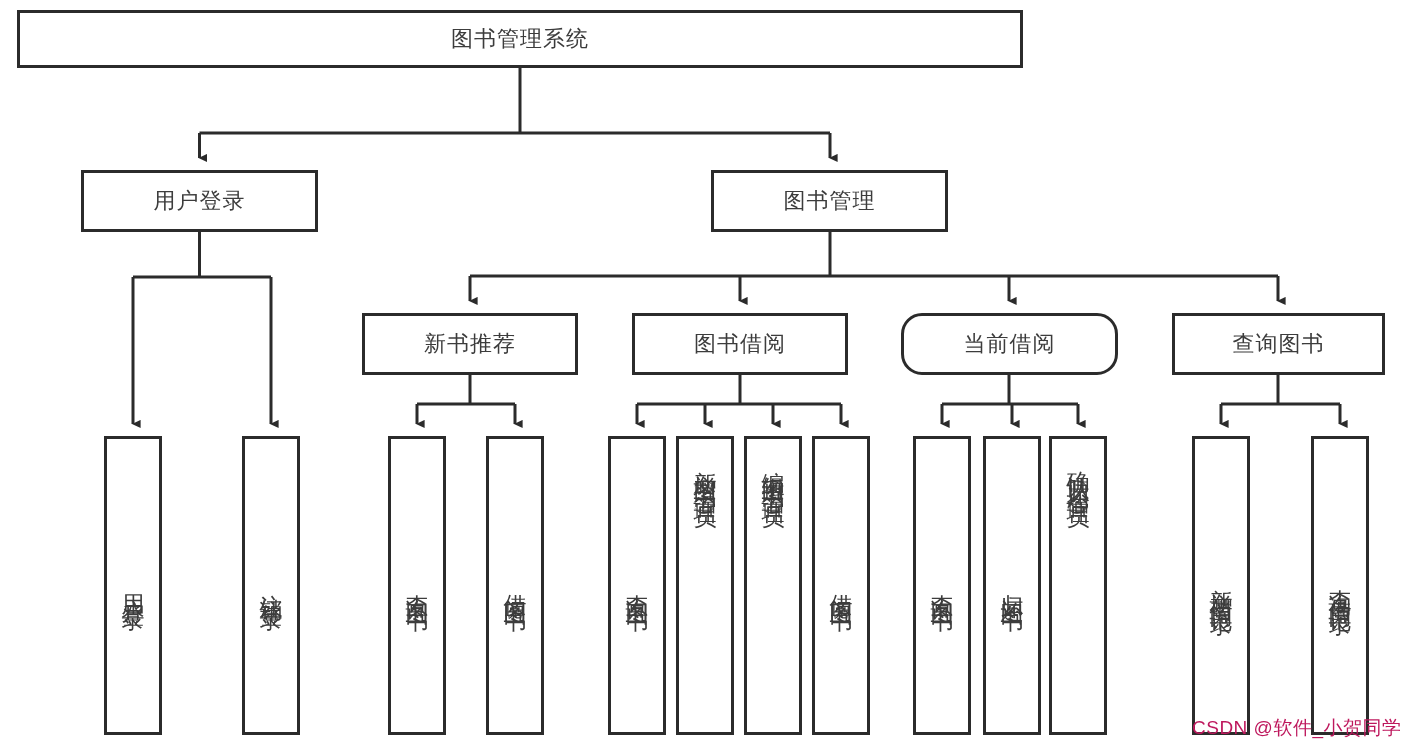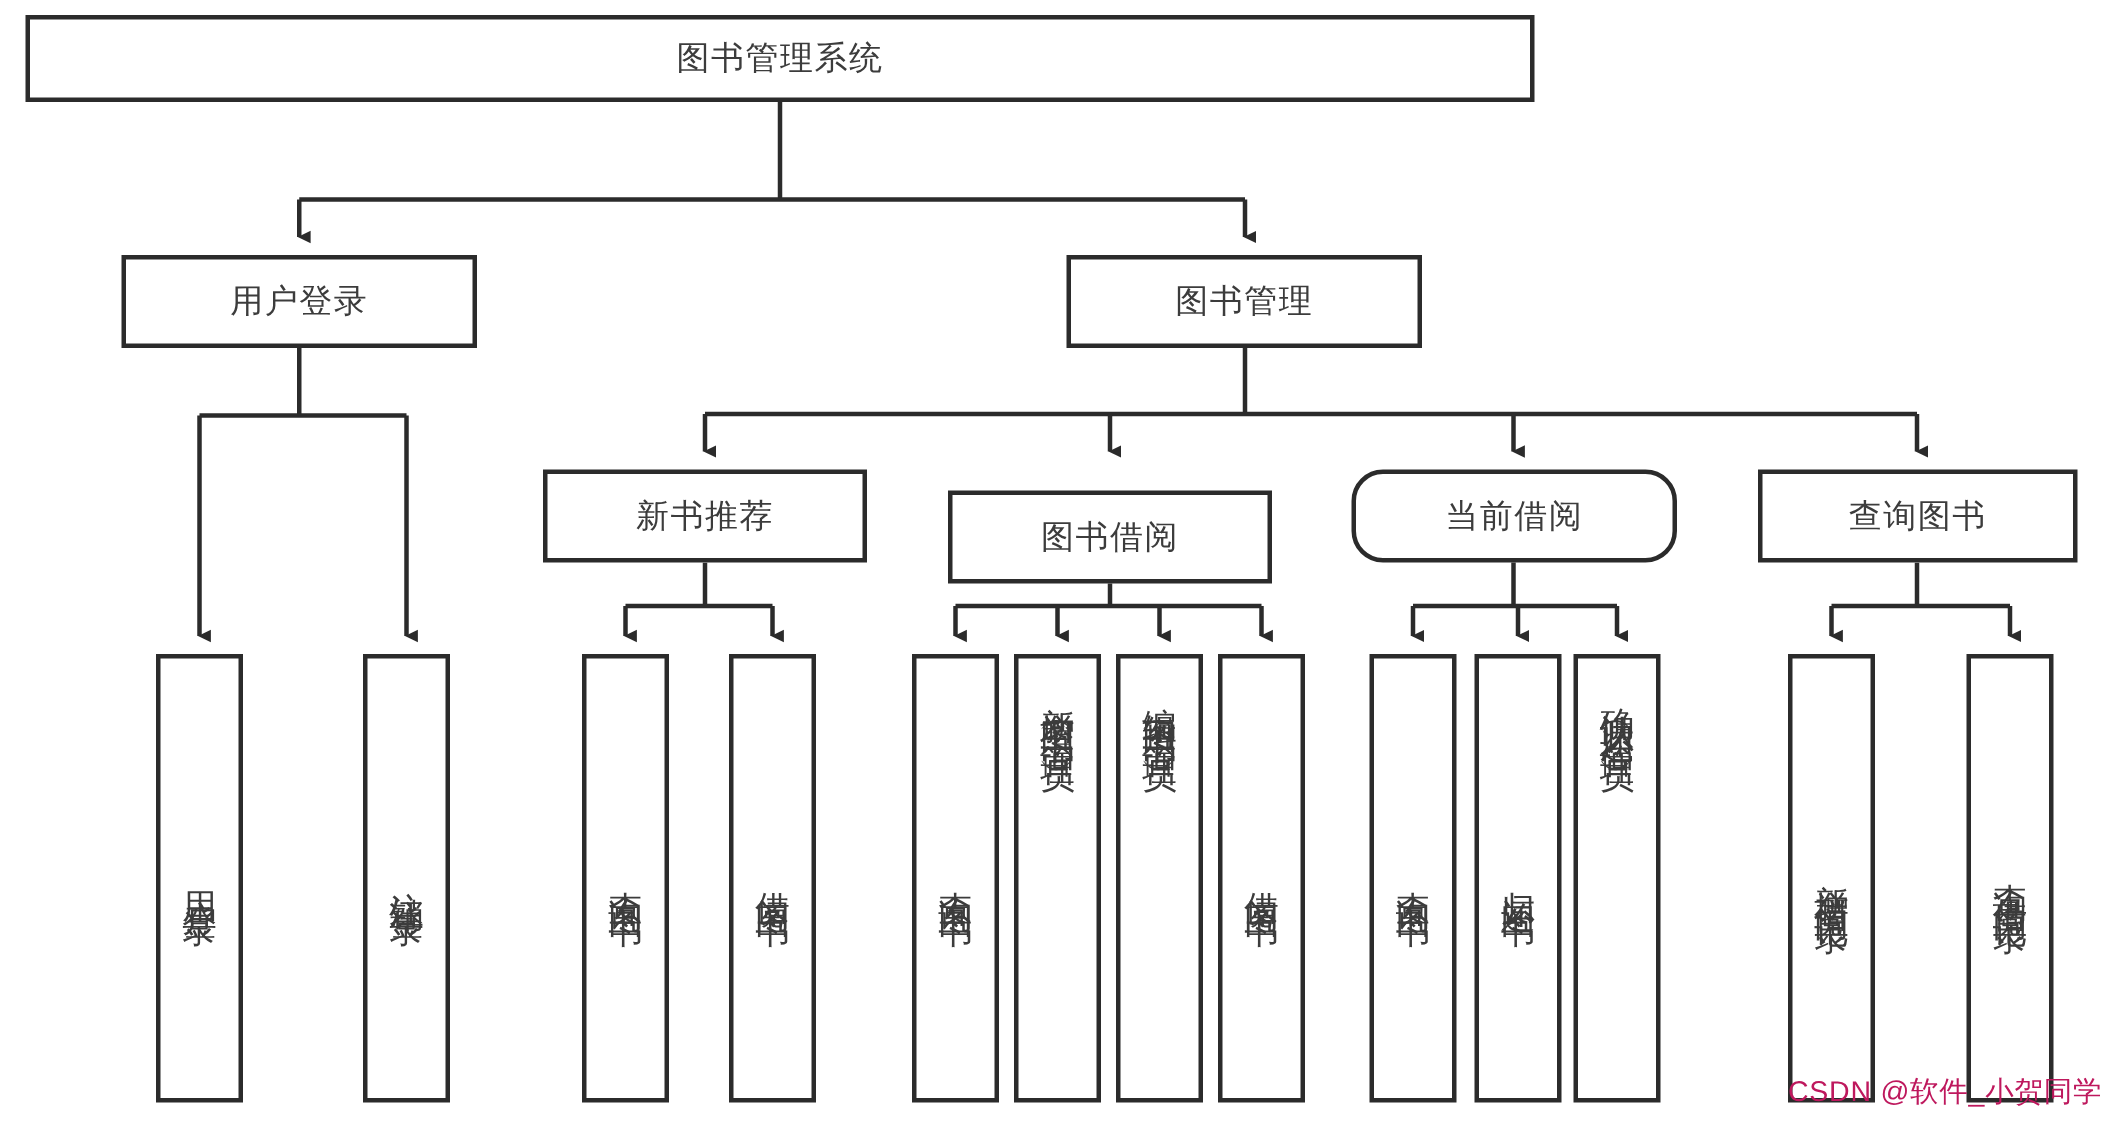--- a/index.html
+++ b/index.html
@@ -138,21 +138,21 @@
   <div class="node-box" style="left:81px; top:170px; width:237px; height:62px;">
     <span class="node-label">用户登录</span>
   </div>
   <div class="node-box" style="left:711px; top:170px; width:237px; height:62px;">
     <span class="node-label">图书管理</span>
   </div>
 
   <div class="node-box" style="left:362px; top:313px; width:216px; height:62px;">
     <span class="node-label">新书推荐</span>
   </div>
-  <div class="node-box" style="left:632px; top:327px; width:216px; height:62px;">
+  <div class="node-box" style="left:632px; top:313px; width:216px; height:62px;">
     <span class="node-label">图书借阅</span>
   </div>
   <div class="node-box" style="left:901px; top:313px; width:217px; height:62px;border-radius:21px;">
     <span class="node-label">当前借阅</span>
   </div>
   <div class="node-box" style="left:1172px; top:313px; width:213px; height:62px;">
     <span class="node-label">查询图书</span>
   </div>
 
   <div class="node-box vertical center-text" style="left:104px; top:436px; width:58px; height:299px;">

